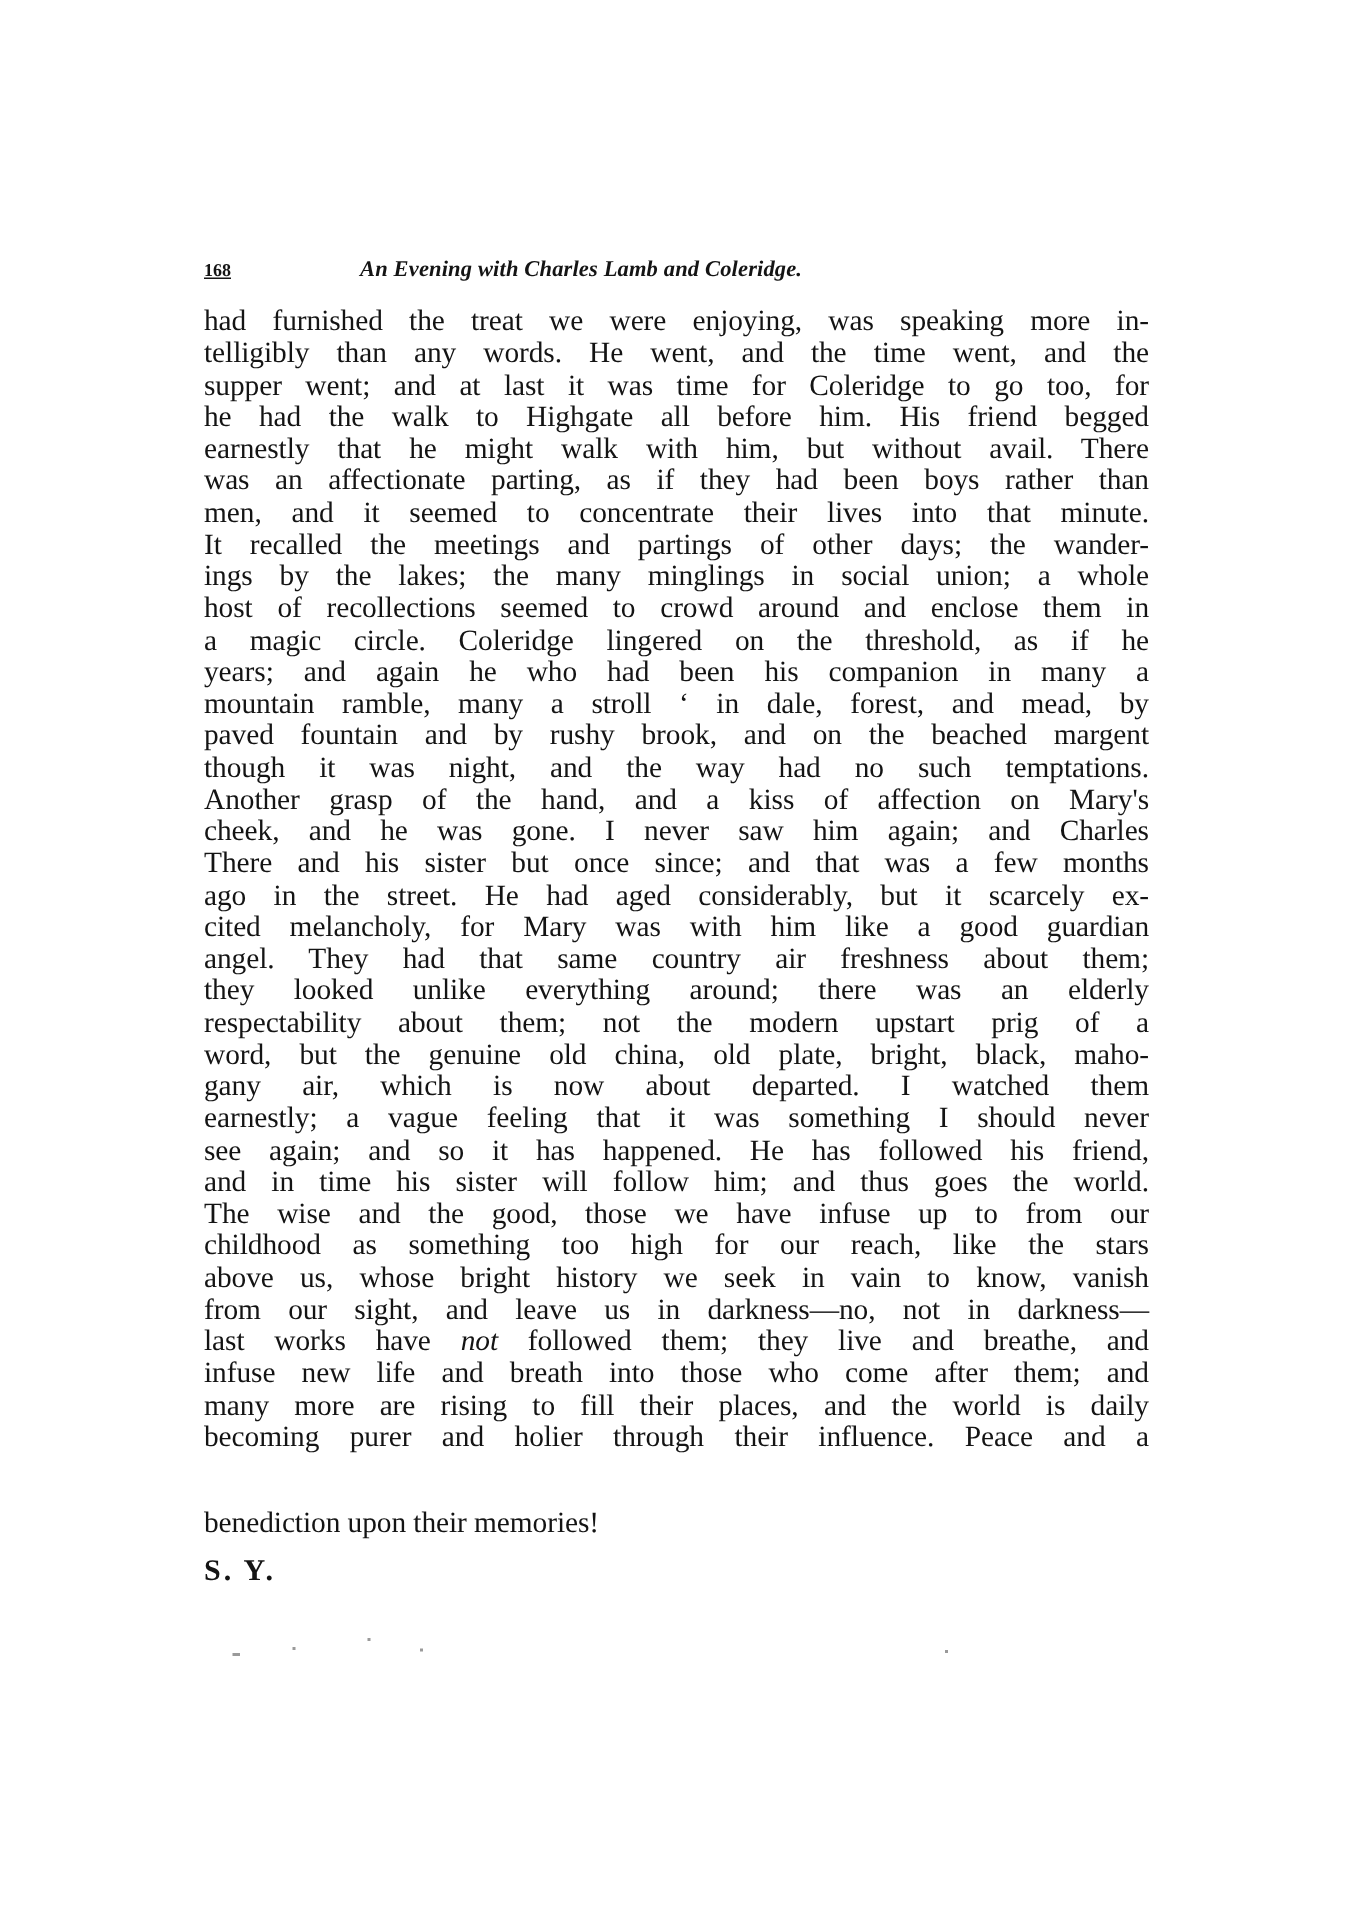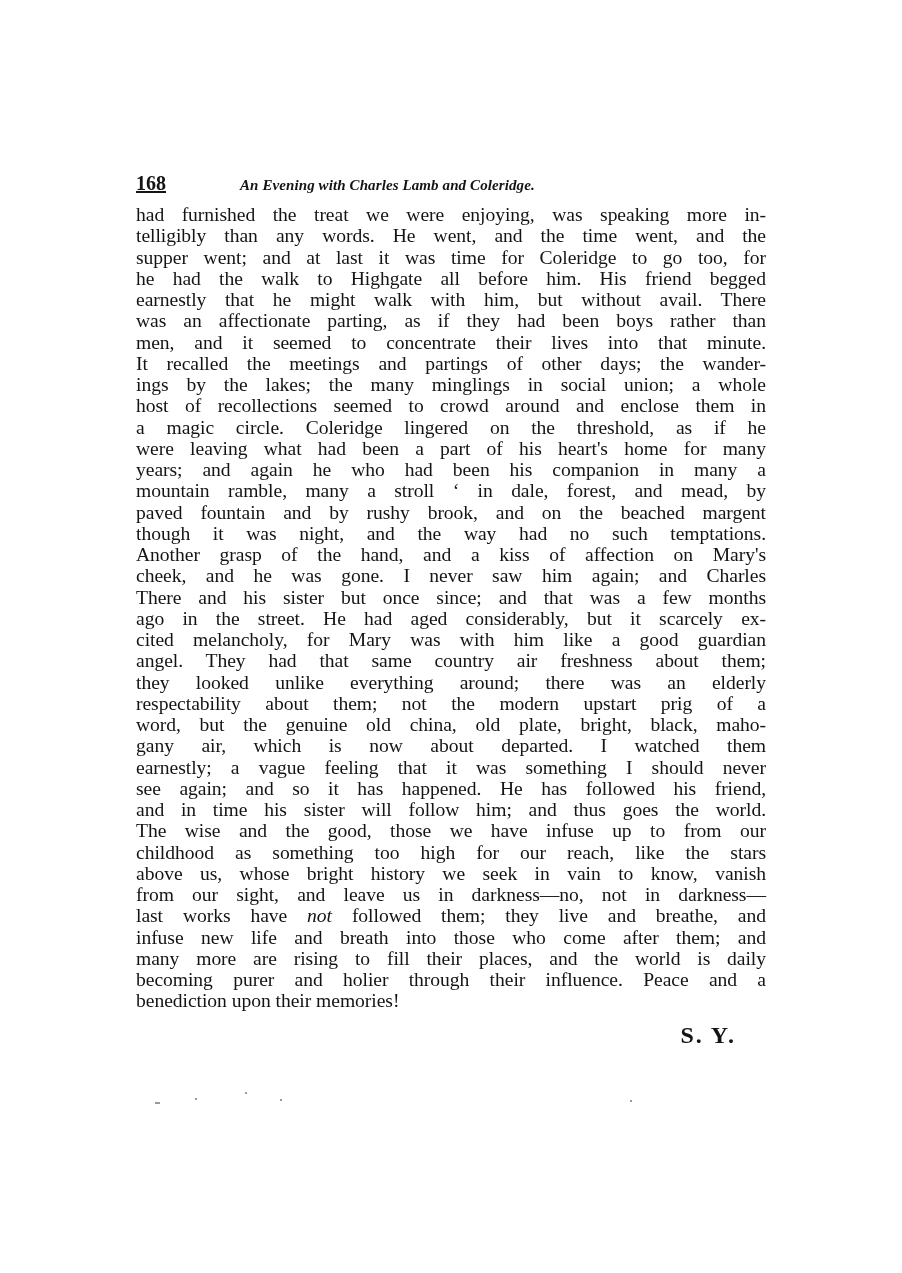--- a/index.html
+++ b/index.html
@@ -24,21 +24,21 @@
     .running-head {
       display: flex;
       align-items: baseline;
       height: 26px;
       font-size: 18px;
       font-weight: bold;
     }
     .page-number {
       width: 104px;
       font-weight: bold;
-      font-size: 20px;
+      font-size: 12px;
       font-family: "Liberation Serif", serif;
       text-decoration: underline;
     }
     .running-title {
       font-style: italic;
       font-weight: bold;
       font-size: 15px;
       letter-spacing: 0.1px;
     }
     .body-text {
@@ -49,29 +49,30 @@
       font-size: 19.6px;
       line-height: 21.25px;
       height: 21.25px;
       white-space: nowrap;
       text-align: justify;
       text-align-last: justify;
       letter-spacing: -0.05px;
     }
     .line.last {
       text-align-last: left;
+      margin-top: 36px;
     }
     .line em {
       font-style: italic;
     }
     .signature {
       margin-top: 10px;
-      text-align: right;
+      text-align: left;
       padding-right: 30px;
-      font-size: 24px;
+      font-size: 20px;
       font-weight: bold;
       letter-spacing: 2px;
     }
     .specks {
       position: absolute;
       left: 150px;
       top: 1090px;
       width: 600px;
       height: 20px;
     }
@@ -96,21 +97,20 @@
     <span class="line">telligibly than any words.  He went, and the time went, and the</span>
     <span class="line">supper went; and at last it was time for Coleridge to go too, for</span>
     <span class="line">he had the walk to Highgate all before him.   His friend begged</span>
     <span class="line">earnestly that he might walk with him, but without avail.  There</span>
     <span class="line">was an affectionate parting, as if they had been boys rather than</span>
     <span class="line">men, and it seemed to concentrate their lives into that minute.</span>
     <span class="line">It recalled the meetings and partings of other days; the wander-</span>
     <span class="line">ings by the lakes; the many minglings in social union; a whole</span>
     <span class="line">host of recollections seemed to crowd around and enclose them in</span>
     <span class="line">a magic circle.  Coleridge lingered on the threshold, as if he</span>
-    <span class="line">were leaving what had been a part of his heart's home for many</span>
     <span class="line">years; and again he who had been his companion in many a</span>
     <span class="line">mountain ramble, many a stroll ‘ in dale, forest, and mead, by</span>
     <span class="line">paved fountain and by rushy brook, and on the beached margent</span>
     <span class="line">though it was night, and the way had no such temptations.</span>
     <span class="line">Another grasp of the hand, and a kiss of affection on Mary's</span>
     <span class="line">cheek, and he was gone.  I never saw him again; and Charles</span>
     <span class="line">There and his sister but once since; and that was a few months</span>
     <span class="line">ago in the street.  He had aged considerably, but it scarcely ex-</span>
     <span class="line">cited melancholy, for Mary was with him like a good guardian</span>
     <span class="line">angel.  They had that same country air freshness about them;</span>

